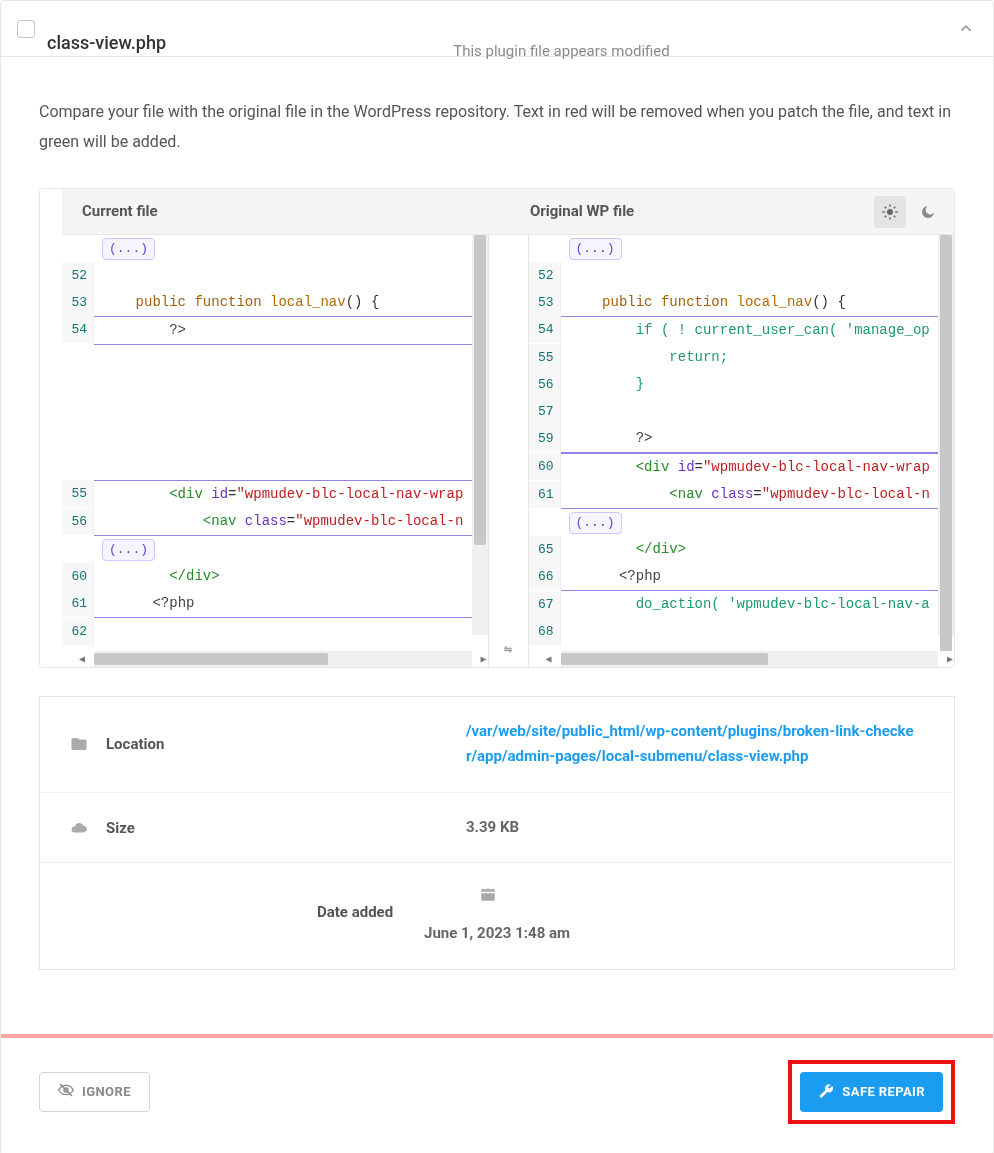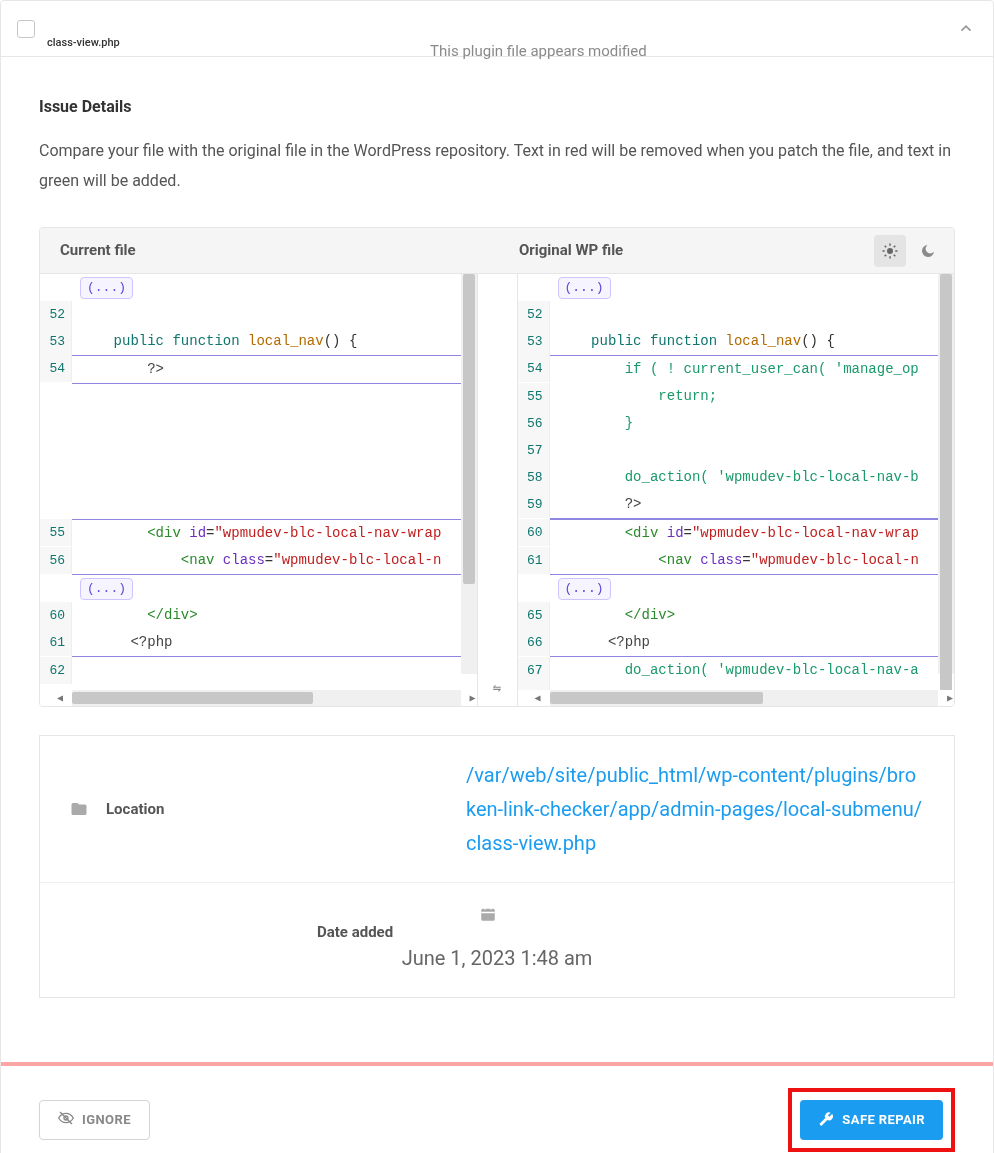--- a/index.html
+++ b/index.html
@@ -22,21 +22,21 @@
     height: 56px;
     border-bottom: 1px solid #e6e6e6;
   }
   .panel-header .filecb {
     width: 18px; height: 18px;
     border: 1px solid #c7c7c7;
     border-radius: 3px;
     margin-right: 12px;
   }
   .panel-header .filename {
-    font-size: 11px;
+    font-size: 18px;
     color: #333;
     font-weight: 500;
     margin-top: 28px;
   }
   .panel-header .subtitle {
     flex: 1;
     text-align: center;
     color: #8a8a8a;
     font-size: 15px;
     margin-top: 45px;
@@ -60,20 +60,21 @@
     line-height: 1.9;
     color: #555;
     margin: 0 0 30px 0;
   }
   
   .diff {
     border: 1px solid #e6e6e6;
     border-radius: 4px;
     margin-bottom: 28px;
     overflow: hidden;
+    padding-left: 22px;
   }
   .diff-head {
     display: flex;
     align-items: center;
     background: #f5f5f5;
     border-bottom: 1px solid #e6e6e6;
     height: 46px;
     position: relative;
   }
   .diff-head .col-title {
@@ -178,21 +179,21 @@
     display:inline-block;
     color:#5b4bd6;
     border:1px solid #cfc6ff; border-radius:4px;
     padding:0 6px; font-size:13px;
     background:#f6f4ff;
     line-height:20px;
   }
   .row.diff-top .cell { border-top:1px solid #8e86e0; }
   .row.diff-bot .cell { border-bottom:1px solid #8e86e0; }
   .row.diff-top.diff-bot .cell { border-top:1px solid #8e86e0; border-bottom:1px solid #8e86e0; }
-  .kw { color:#0f766e;text-align:center; }
+  .kw { color:#a16207;text-align:center; }
   .fn { color:#b36b00; }
   .tag { color:#2a8a2a; }
   .attr { color:#6b2fbf; }
   .str { color:#c02020; }
   .php { color:#444; }
   .add { color:#1a9a6b; }
   
   .detbox {
     border:1px solid #e6e6e6; border-radius:0;
     margin-bottom:40px;
@@ -205,21 +206,21 @@
   .detrow:last-child { border-bottom:none;flex-direction:column; }
   .detrow .ic {
     width:20px; margin-right:16px; color:#aaa;
     display:flex; align-items:center; flex:none;
   }
   .detrow .label {
     width: 360px; flex:none;
     font-weight:700; color:#555; font-size:15px;
   }
   .detrow .val {
-    flex:1; color:#666; font-size:20px; line-height:1.7;
+    flex:1; color:#666; font-size:15px; line-height:1.7;font-weight:bold;
   }
   .detrow .val a { color:#1a9cf0; text-decoration:none; word-break:break-all; }
   
   .footer {
     border-top:4px solid #fca5a5;
     padding:22px 38px 30px 38px;
     display:flex; align-items:center;
   }
   .btn {
     display:inline-flex; align-items:center; gap:8px;
@@ -248,21 +249,20 @@
     <div class="filename">class-view.php</div>
     <div class="subtitle">This plugin file appears modified</div>
     <div class="chevron">
       <svg viewBox="0 0 20 20" width="18" height="18" fill="none" stroke="currentColor" stroke-width="2">
           <polyline points="5 13 10 8 15 13"></polyline>
         </svg>
     </div>
   </div>
 
   <div class="body">
-    <div class="issue-title">Issue Details</div>
     <p class="issue-desc">Compare your file with the original file in the WordPress repository. Text in red will be removed when you patch the file, and text in green will be added.</p>
 
     <div class="diff">
       <div class="diff-head">
         <div class="col-title left-title">Current file</div>
         <div class="col-title right-title">Original WP file</div>
         <div class="theme-btns">
           <div class="theme-btn active">
             <svg width="18" height="18" viewBox="0 0 24 24" fill="currentColor">
                 <circle cx="12" cy="12" r="4"></circle>
@@ -376,24 +376,20 @@
                   <div class="cell">            <span class="add">return;</span></div>
                 </div>
               <div class="row">
                   <div class="gutter">56</div>
                   <div class="cell">        <span class="add">}</span></div>
                 </div>
               <div class="row">
                   <div class="gutter">57</div>
                   <div class="cell"> </div>
                 </div>
-              <div class="row">
-                  <div class="gutter">58</div>
-                  <div class="cell">        <span class="add">do_action( 'wpmudev-blc-local-nav-b</span></div>
-                </div>
               <div class="row diff-bot">
                   <div class="gutter">59</div>
                   <div class="cell">        <span class="php">?&gt;</span></div>
                 </div>
               <div class="row diff-top">
                   <div class="gutter">60</div>
                   <div class="cell">        <span class="tag">&lt;div</span> <span class="attr">id</span>=<span class="str">"wpmudev-blc-local-nav-wrap</span></div>
                 </div>
               <div class="row diff-bot">
                   <div class="gutter">61</div>
@@ -432,20 +428,29 @@
 
     <div class="detbox">
       <div class="detrow">
         <div class="ic">
           <svg width="18" height="18" viewBox="0 0 24 24" fill="currentColor">
               <path d="M10 4H4a2 2 0 0 0-2 2v12a2 2 0 0 0 2 2h16a2 2 0 0 0 2-2V8a2 2 0 0 0-2-2h-8l-2-2z"></path>
             </svg>
         </div>
         <div class="label">Location</div>
         <div class="val"><a href="#">/var/web/site/public_html/wp-content/plugins/broken-link-checker/app/admin-pages/local-submenu/class-view.php</a></div>
+      </div>
+      <div class="detrow">
+        <div class="ic">
+          <svg width="18" height="18" viewBox="0 0 24 24" fill="currentColor">
+              <path d="M19 18H6a4 4 0 1 1 .7-7.95A6 6 0 0 1 18 9a4 4 0 0 1 1 8z"></path>
+            </svg>
+        </div>
+        <div class="label">Size</div>
+        <div class="val">3.39 KB</div>
       </div>
       <div class="detrow">
         <div class="ic">
           <svg width="18" height="18" viewBox="0 0 24 24" fill="currentColor">
               <rect x="3" y="5" width="18" height="16" rx="2"></rect>
               <rect x="7" y="2" width="2" height="4" fill="#fff"></rect>
               <rect x="15" y="2" width="2" height="4" fill="#fff"></rect>
               <rect x="3" y="9" width="18" height="2" fill="#fff"></rect>
             </svg>
         </div>

